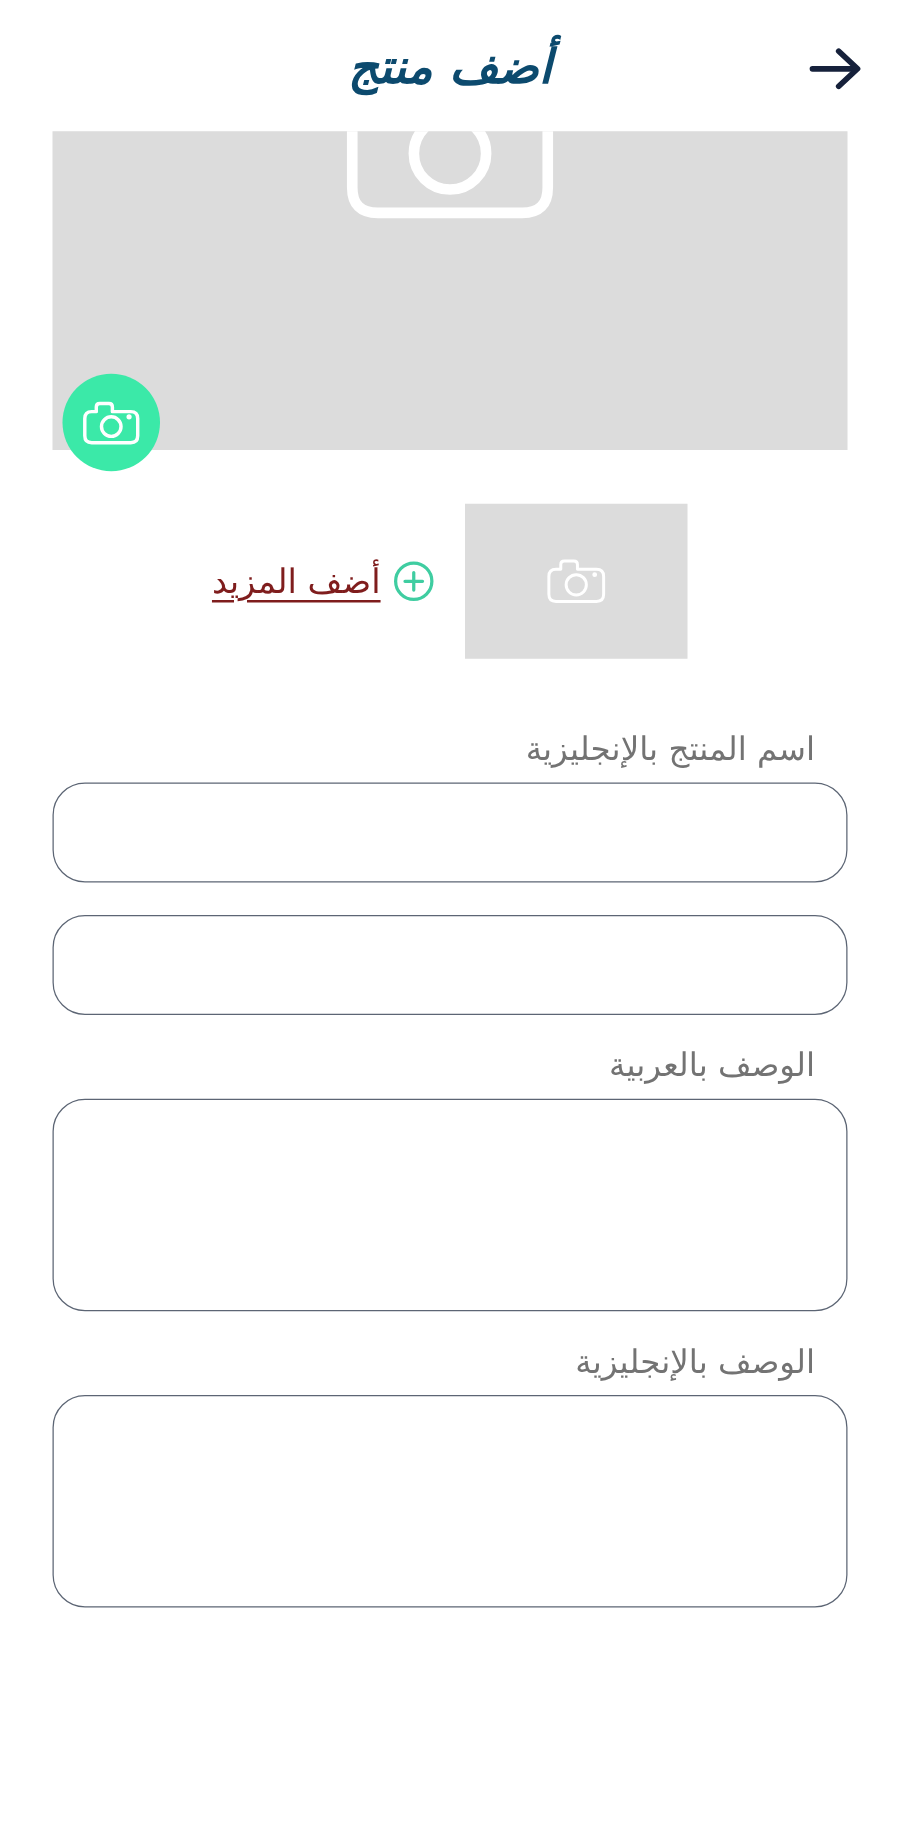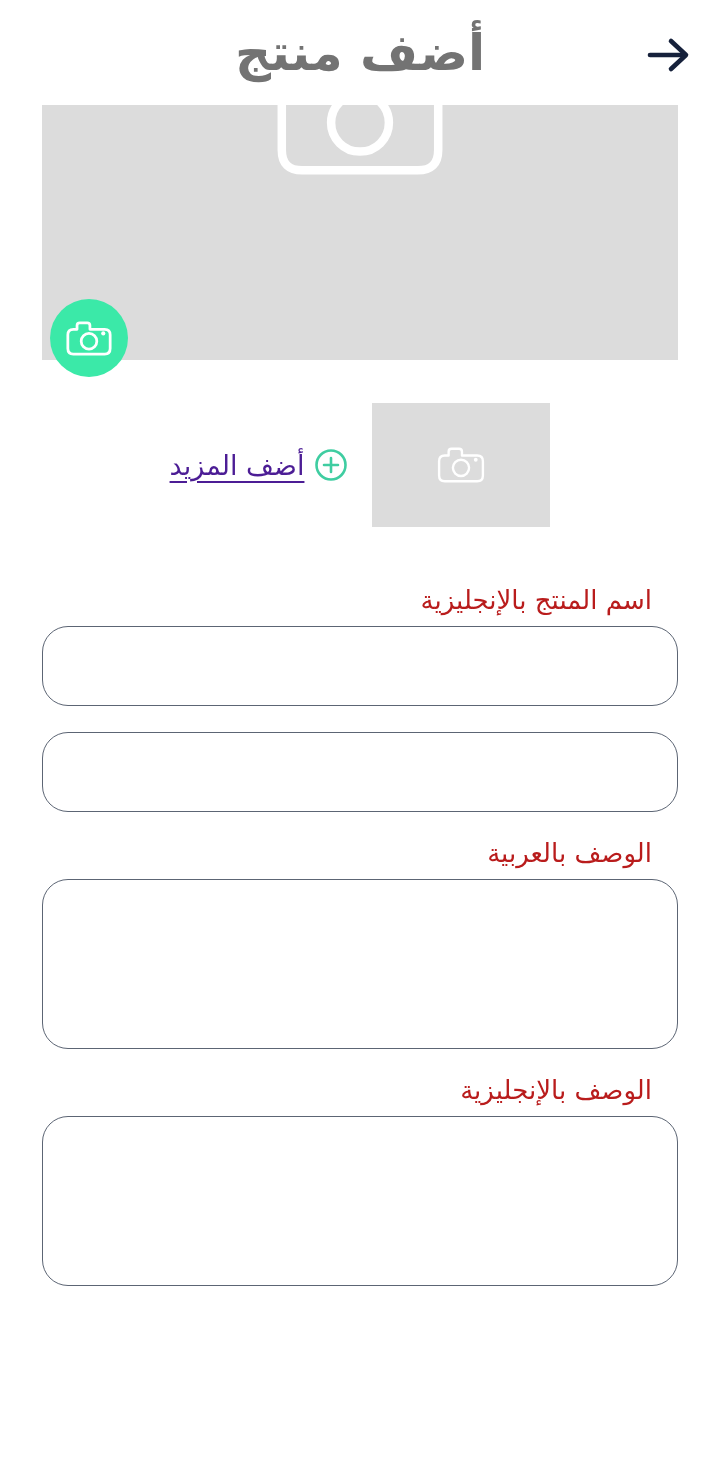--- a/index.html
+++ b/index.html
@@ -18,24 +18,25 @@
 
   
   .header {
     position: relative;
     height: 91px;
     display: flex;
     align-items: center;
     justify-content: center;
   }
   .page-title {
-    font-size: 50px;
+    font-size: 38px;
     font-weight: 700;
-    color: #737373;
+    color: #0c4a6e;
     padding-top: 14px;
+    font-style: italic;
   }
   .back-btn {
     position: absolute;
     top: 30px;
     left: 24px;           
     right: auto;
     background: none;
     border: none;
     cursor: pointer;
     padding: 6px;
@@ -96,41 +97,41 @@
     cursor: pointer;
     display: flex;
     align-items: center;
     justify-content: center;
     color: #ffffff;
   }
   .add-more {
     display: flex;
     align-items: center;
     gap: 10px;
-    color: #4c1d95;
+    color: #7f1d1d;
     text-decoration: none;
     cursor: pointer;
   }
   .add-more .label {
     font-size: 27px;
     font-weight: 500;
     text-decoration: underline;
     text-underline-offset: 6px;
   }
 
   
   .form {
     padding: 0 42px;
     margin-top: 58px;
   }
   .field { margin-bottom: 26px; }
   .field-label {
     display: block;
     font-size: 26px;
-    color: #b91c1c;
+    color: #737373;
     text-align: start;        
     padding-inline-start: 26px;
     margin-bottom: 11px;
   }
   .field input,
   .field textarea {
     width: 100%;
     border: 1.5px solid #5C6574;
     border-radius: 26px;
     background: #ffffff;

